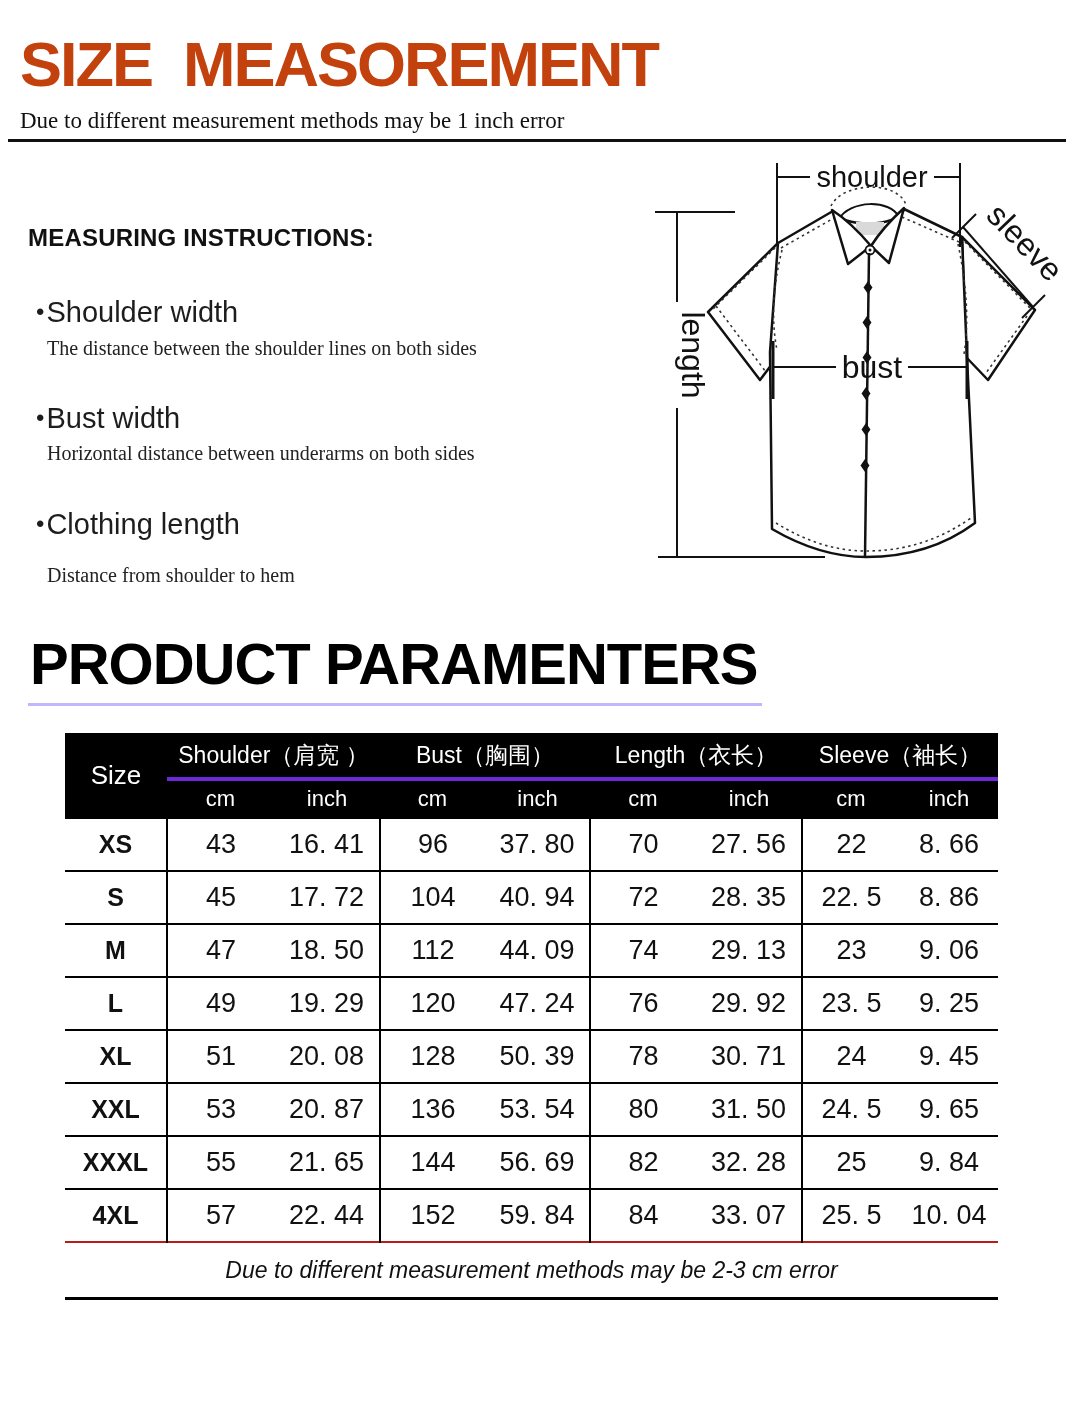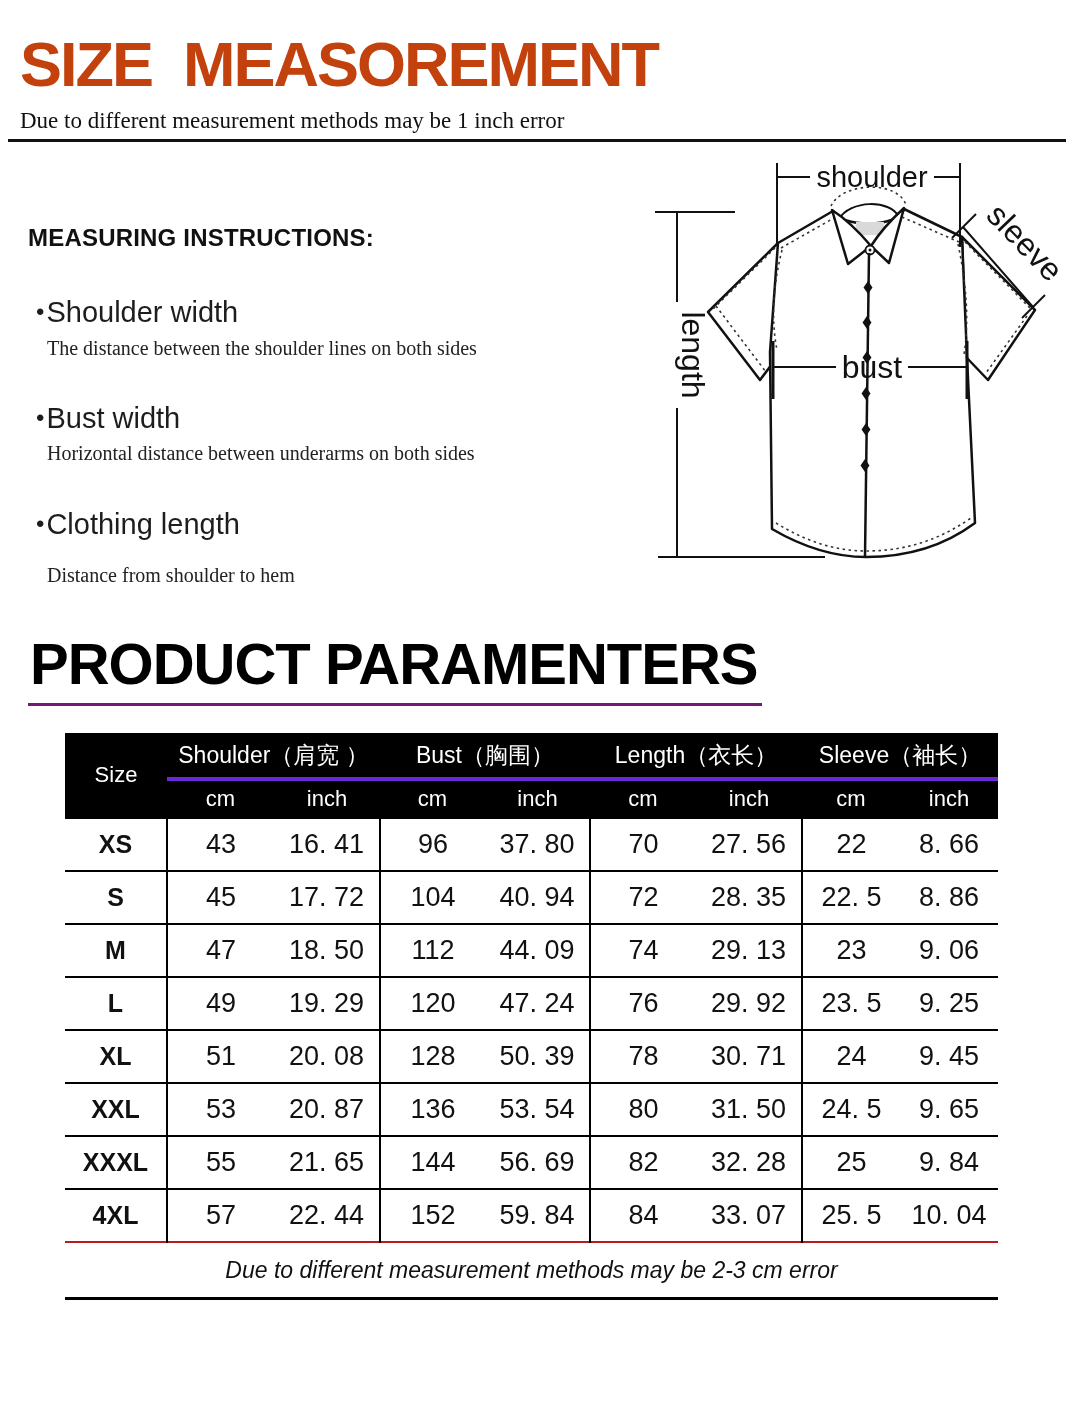--- a/index.html
+++ b/index.html
@@ -14,26 +14,26 @@
   .instr-term{font-size:29px;color:#1d1d1d;}
   .instr-term .bullet{font-size:24px;vertical-align:2px;margin-right:2px;}
   .instr-desc{font-size:20px;color:#222;font-family:Liberation Serif, serif;}
   #i1{left:36px;top:296px;} #d1{left:47px;top:337px;}
   #i2{left:36px;top:402px;} #d2{left:47px;top:442px;}
   #i3{left:36px;top:508px;} #d3{left:47px;top:564px;}
   
   #shirt-diagram{left:630px;top:140px;width:442px;height:450px;}
   #shirt-diagram text{font-family:"Liberation Sans","DejaVu Sans",sans-serif;fill:#111;}
   
-  #params-title{left:28px;top:634px;font-size:58px;font-weight:900;letter-spacing:-1px;border-bottom:3px solid #701a75;padding:0 4px 8px 2px;line-height:1.05;color:#000;}
+  #params-title{left:28px;top:634px;font-size:58px;font-weight:900;letter-spacing:-1px;border-bottom:3px solid #c4b5fd;padding:0 4px 8px 2px;line-height:1.05;color:#000;}
   
   #size-table{left:65px;top:733px;width:933px;border-collapse:collapse;table-layout:fixed;}
   #size-table th,#size-table td{text-align:center;vertical-align:middle;padding:0;}
   #size-table thead th{background:#000;color:#fff;font-weight:normal;}
-  th.size-h{font-size:22px;}
+  th.size-h{font-size:26px;}
   th.grp{font-size:23px;height:44px;border-bottom:4px solid #6d28d9;}
   th.unit{font-size:22px;height:36px;}
   #size-table tbody td{height:51px;border-top:2px solid #000;font-size:27px;}
   #size-table tbody td.gs{border-left:2px solid #000;}
   #size-table td.size{font-weight:bold;font-size:25px;}
   #size-table td.note-cell{border-top:2px solid #b91c1c;border-bottom:3px solid #000;height:54px;font-size:23px;font-style:italic;}
 </style>
 </head>
 <body>
 

